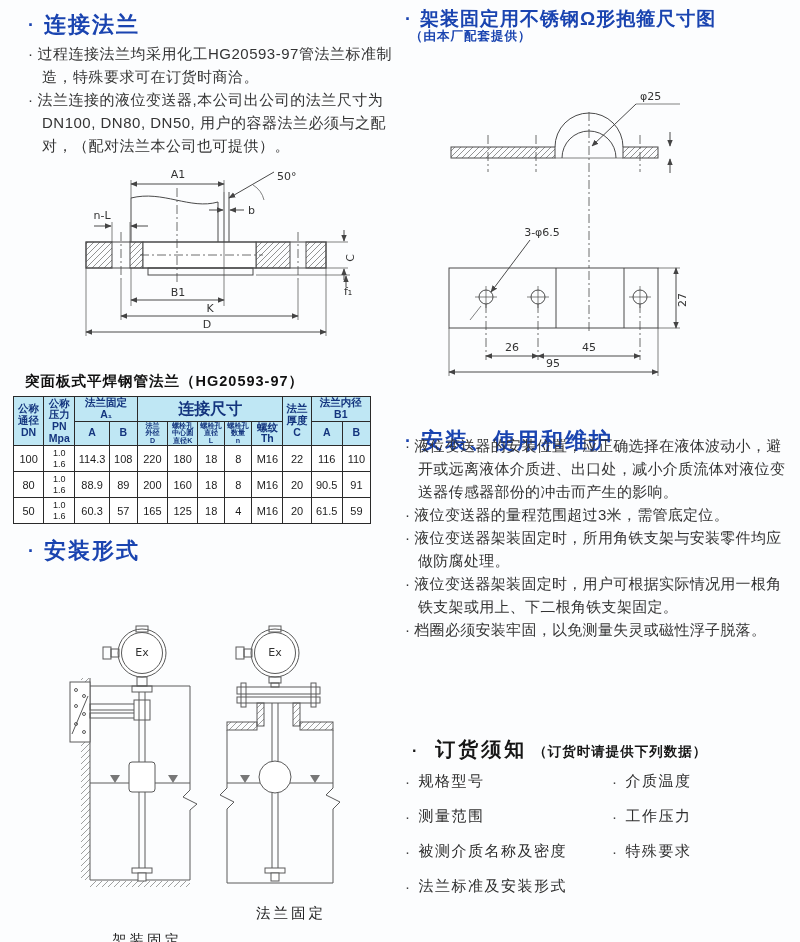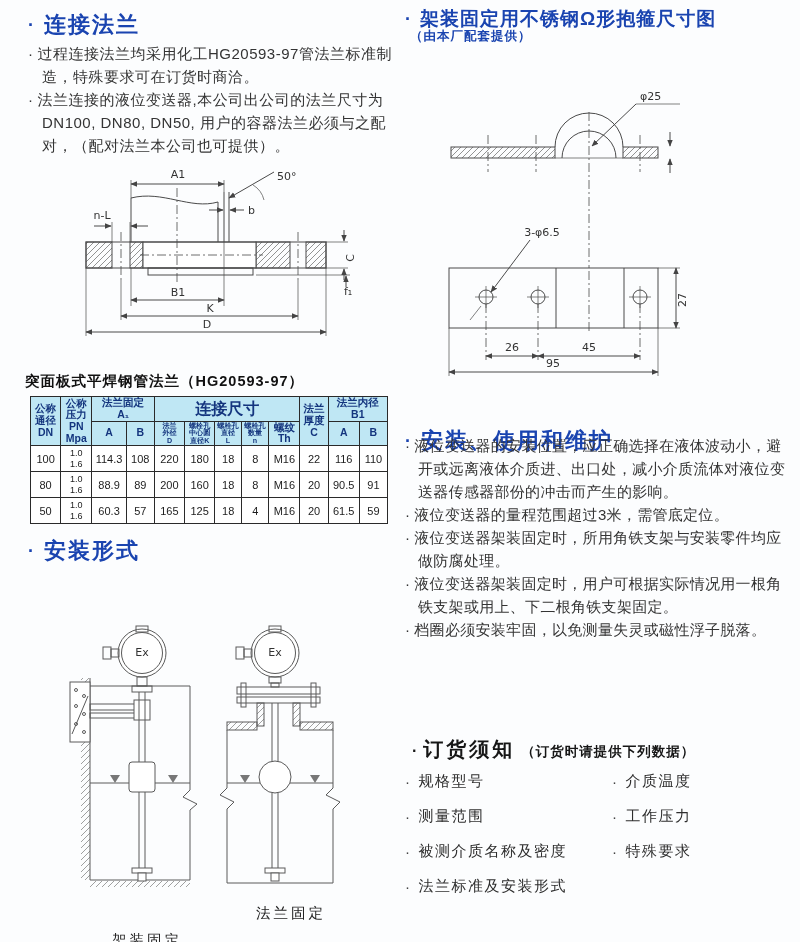--- a/index.html
+++ b/index.html
@@ -6,21 +6,21 @@
   body{width:800px;height:942px;background:#fbfdfe;font-family:"Liberation Sans","DejaVu Sans",sans-serif;}
   .page{position:relative;width:800px;height:942px;overflow:hidden;background:#fcfdfe;}
   .abs{position:absolute;}
   
   .h-blue{color:#1a44b0;font-weight:bold;display:flex;align-items:center;gap:8px;}
   .h-blue .dot{font-size:18px;line-height:1;}
   .h1{font-size:22px;letter-spacing:2px;}
   .h1b{font-size:19px;letter-spacing:1px;}
   .h-sub{color:#1a44b0;font-weight:bold;font-size:12.5px;letter-spacing:1px;}
   .h-black{color:#161616;font-weight:bold;display:flex;align-items:baseline;gap:6px;}
-  .h-black .t{font-size:20px;letter-spacing:3px;}
+  .h-black .t{font-size:20px;letter-spacing:3px;margin-left:12px;}
   .h-black .s{font-size:13.5px;letter-spacing:1px;}
   .h-black .dot{font-size:16px;}
   
   .para{color:#343434;font-size:15px;line-height:23px;padding-left:14px;text-indent:-14px;letter-spacing:0.5px;}
   .para .pd{margin-right:4px;}
   .blist .para{margin:0;}
   .mnt{color:#343434;font-size:15px;line-height:24.2px;}
   .mnt .para{padding-left:13px;text-indent:-13px;letter-spacing:0.3px;}
   .caption{font-size:14.5px;font-weight:bold;color:#111;letter-spacing:1px;}
   .fig-label{font-size:14.5px;color:#222;letter-spacing:3px;}
@@ -128,21 +128,21 @@
     <text x="74" y="55" text-anchor="middle">n-L</text>
     <text x="326" y="94" transform="rotate(-90 326 94)" text-anchor="middle">C</text>
     <text x="316" y="131">f₁</text>
     <text x="150" y="132" text-anchor="middle">B1</text>
     <text x="182" y="148" text-anchor="middle">K</text>
     <text x="179" y="164" text-anchor="middle">D</text>
   </svg>
 
   <div class="abs caption" style="left:25px;top:372px;">突面板式平焊钢管法兰（HG20593-97）</div>
 
-  <table class="ft abs" style="left:30px;top:396px;">
+  <table class="ft abs" style="left:13px;top:396px;">
     <colgroup>
       <col style="width:29px">
         <col style="width:30px">
         <col style="width:33px">
         <col style="width:27px">
       <col style="width:29px">
         <col style="width:29px">
         <col style="width:26px">
         <col style="width:26px">
       <col style="width:30px">

